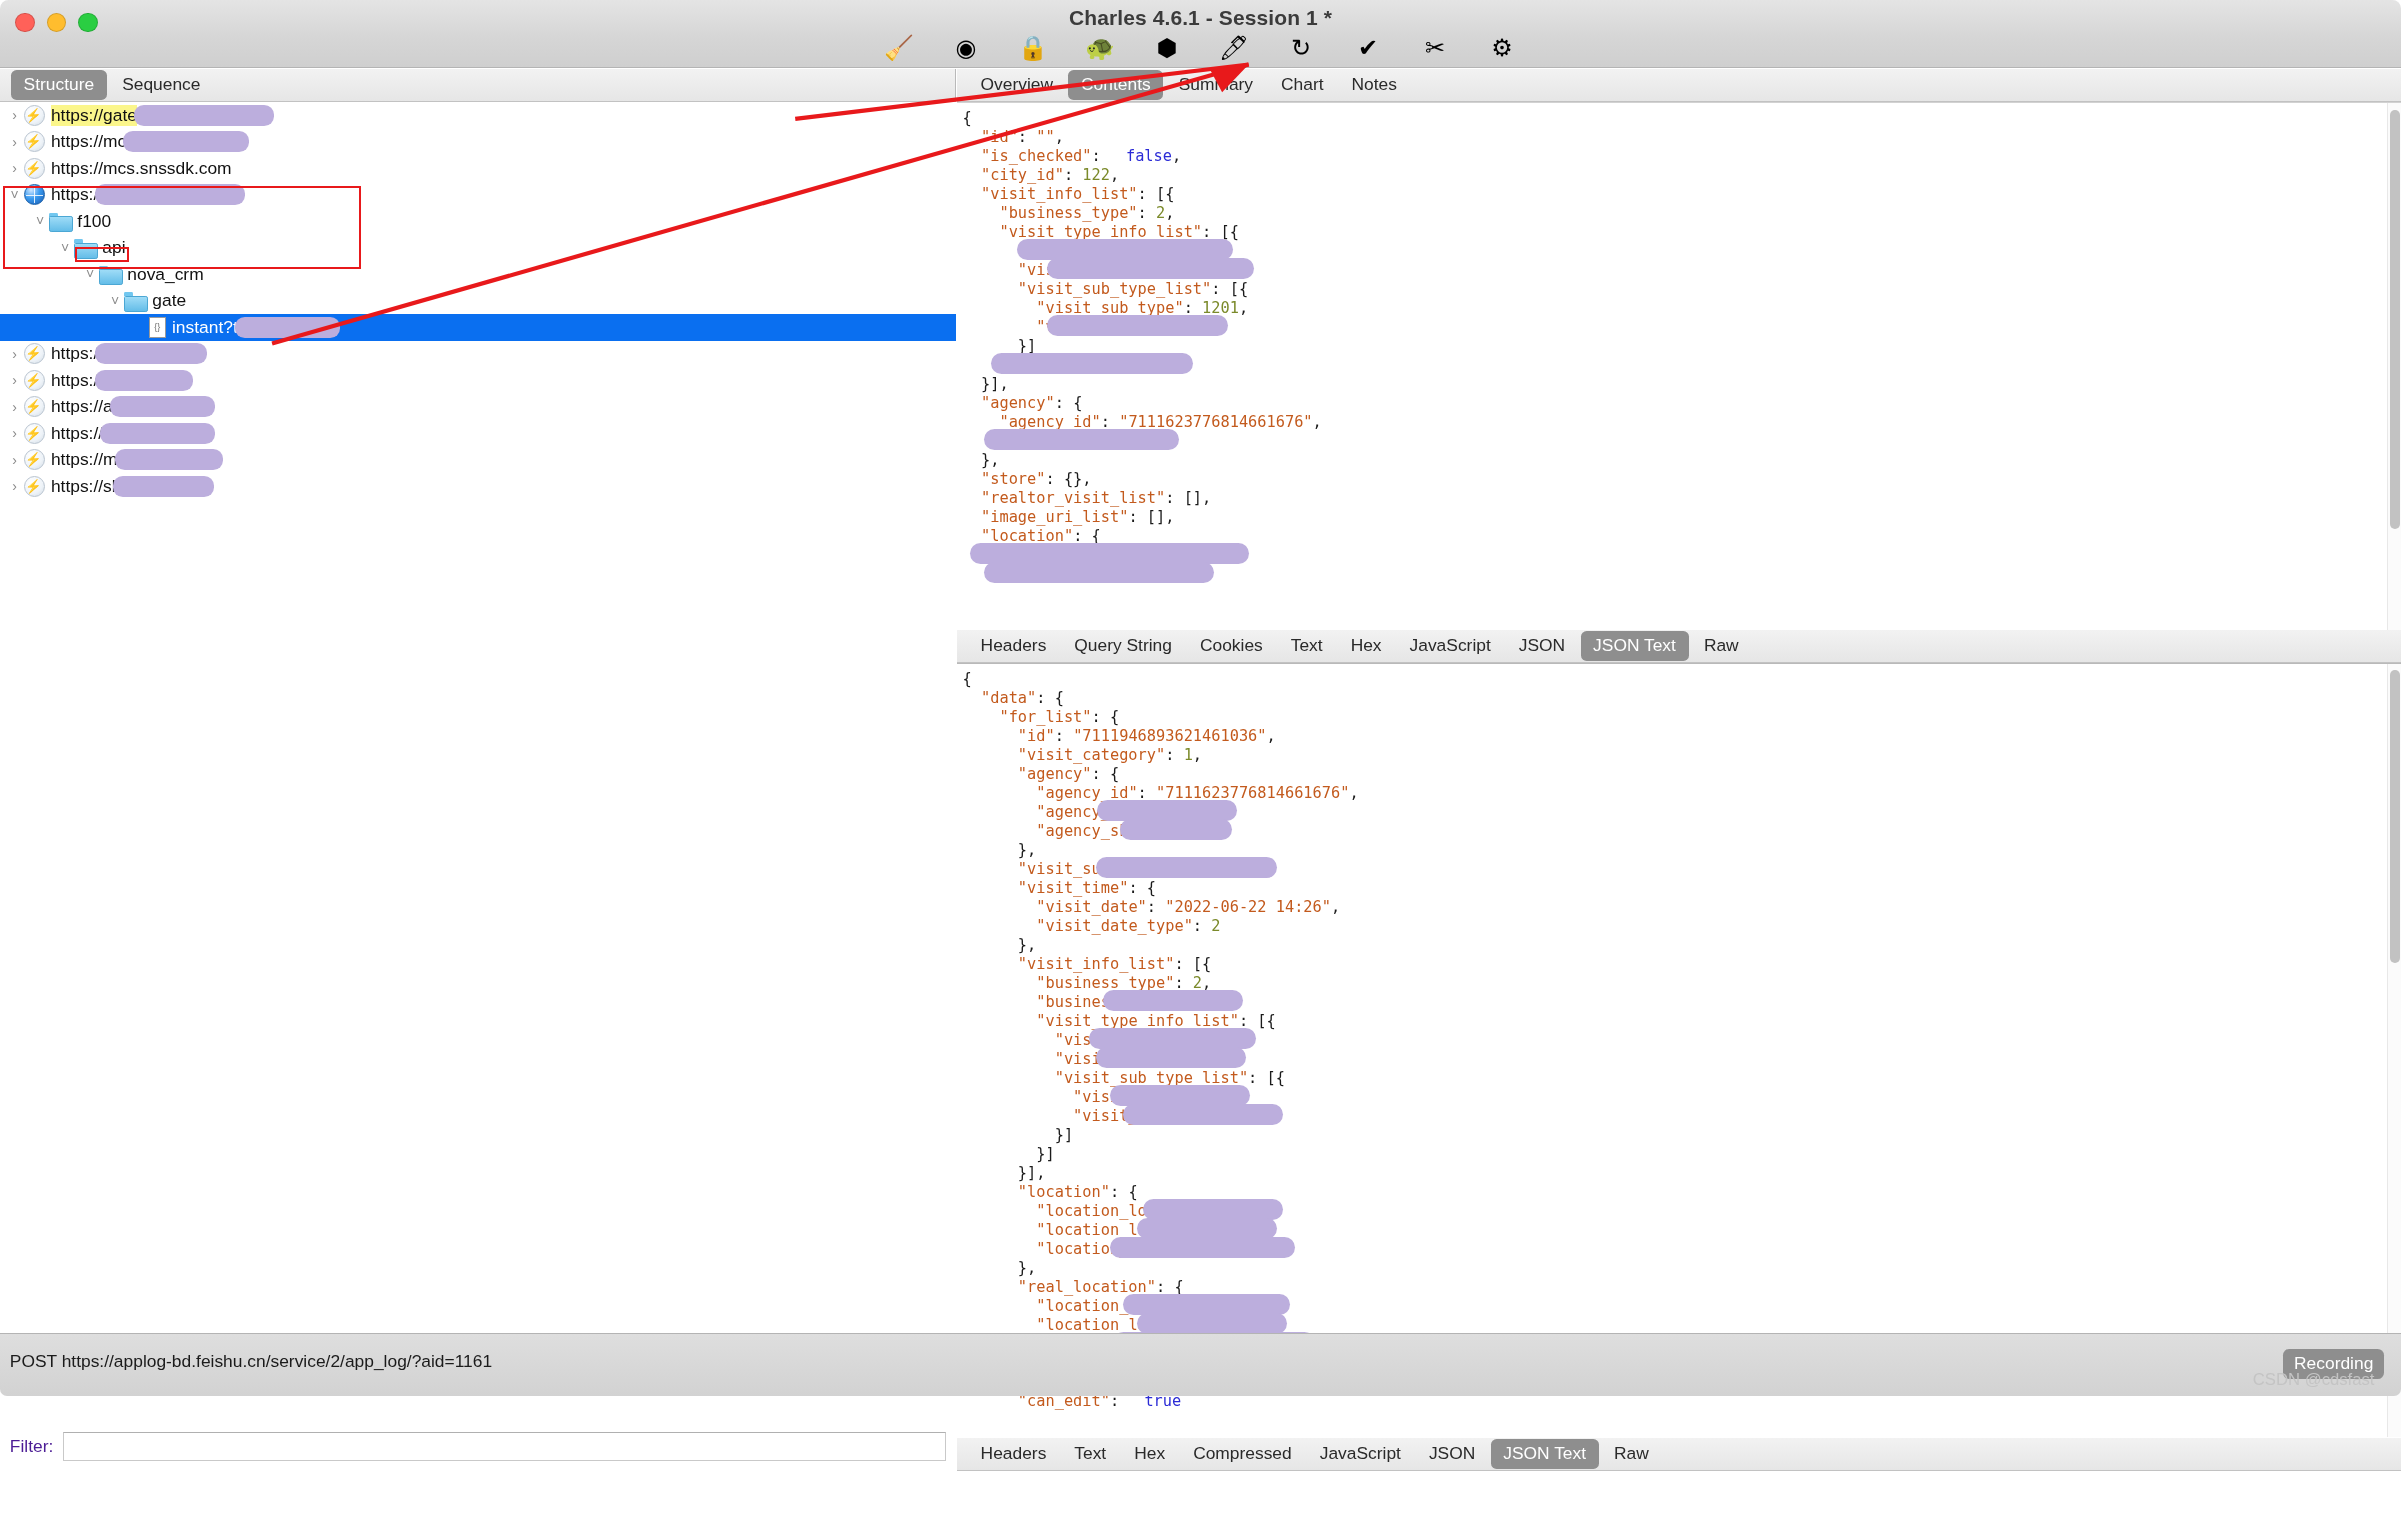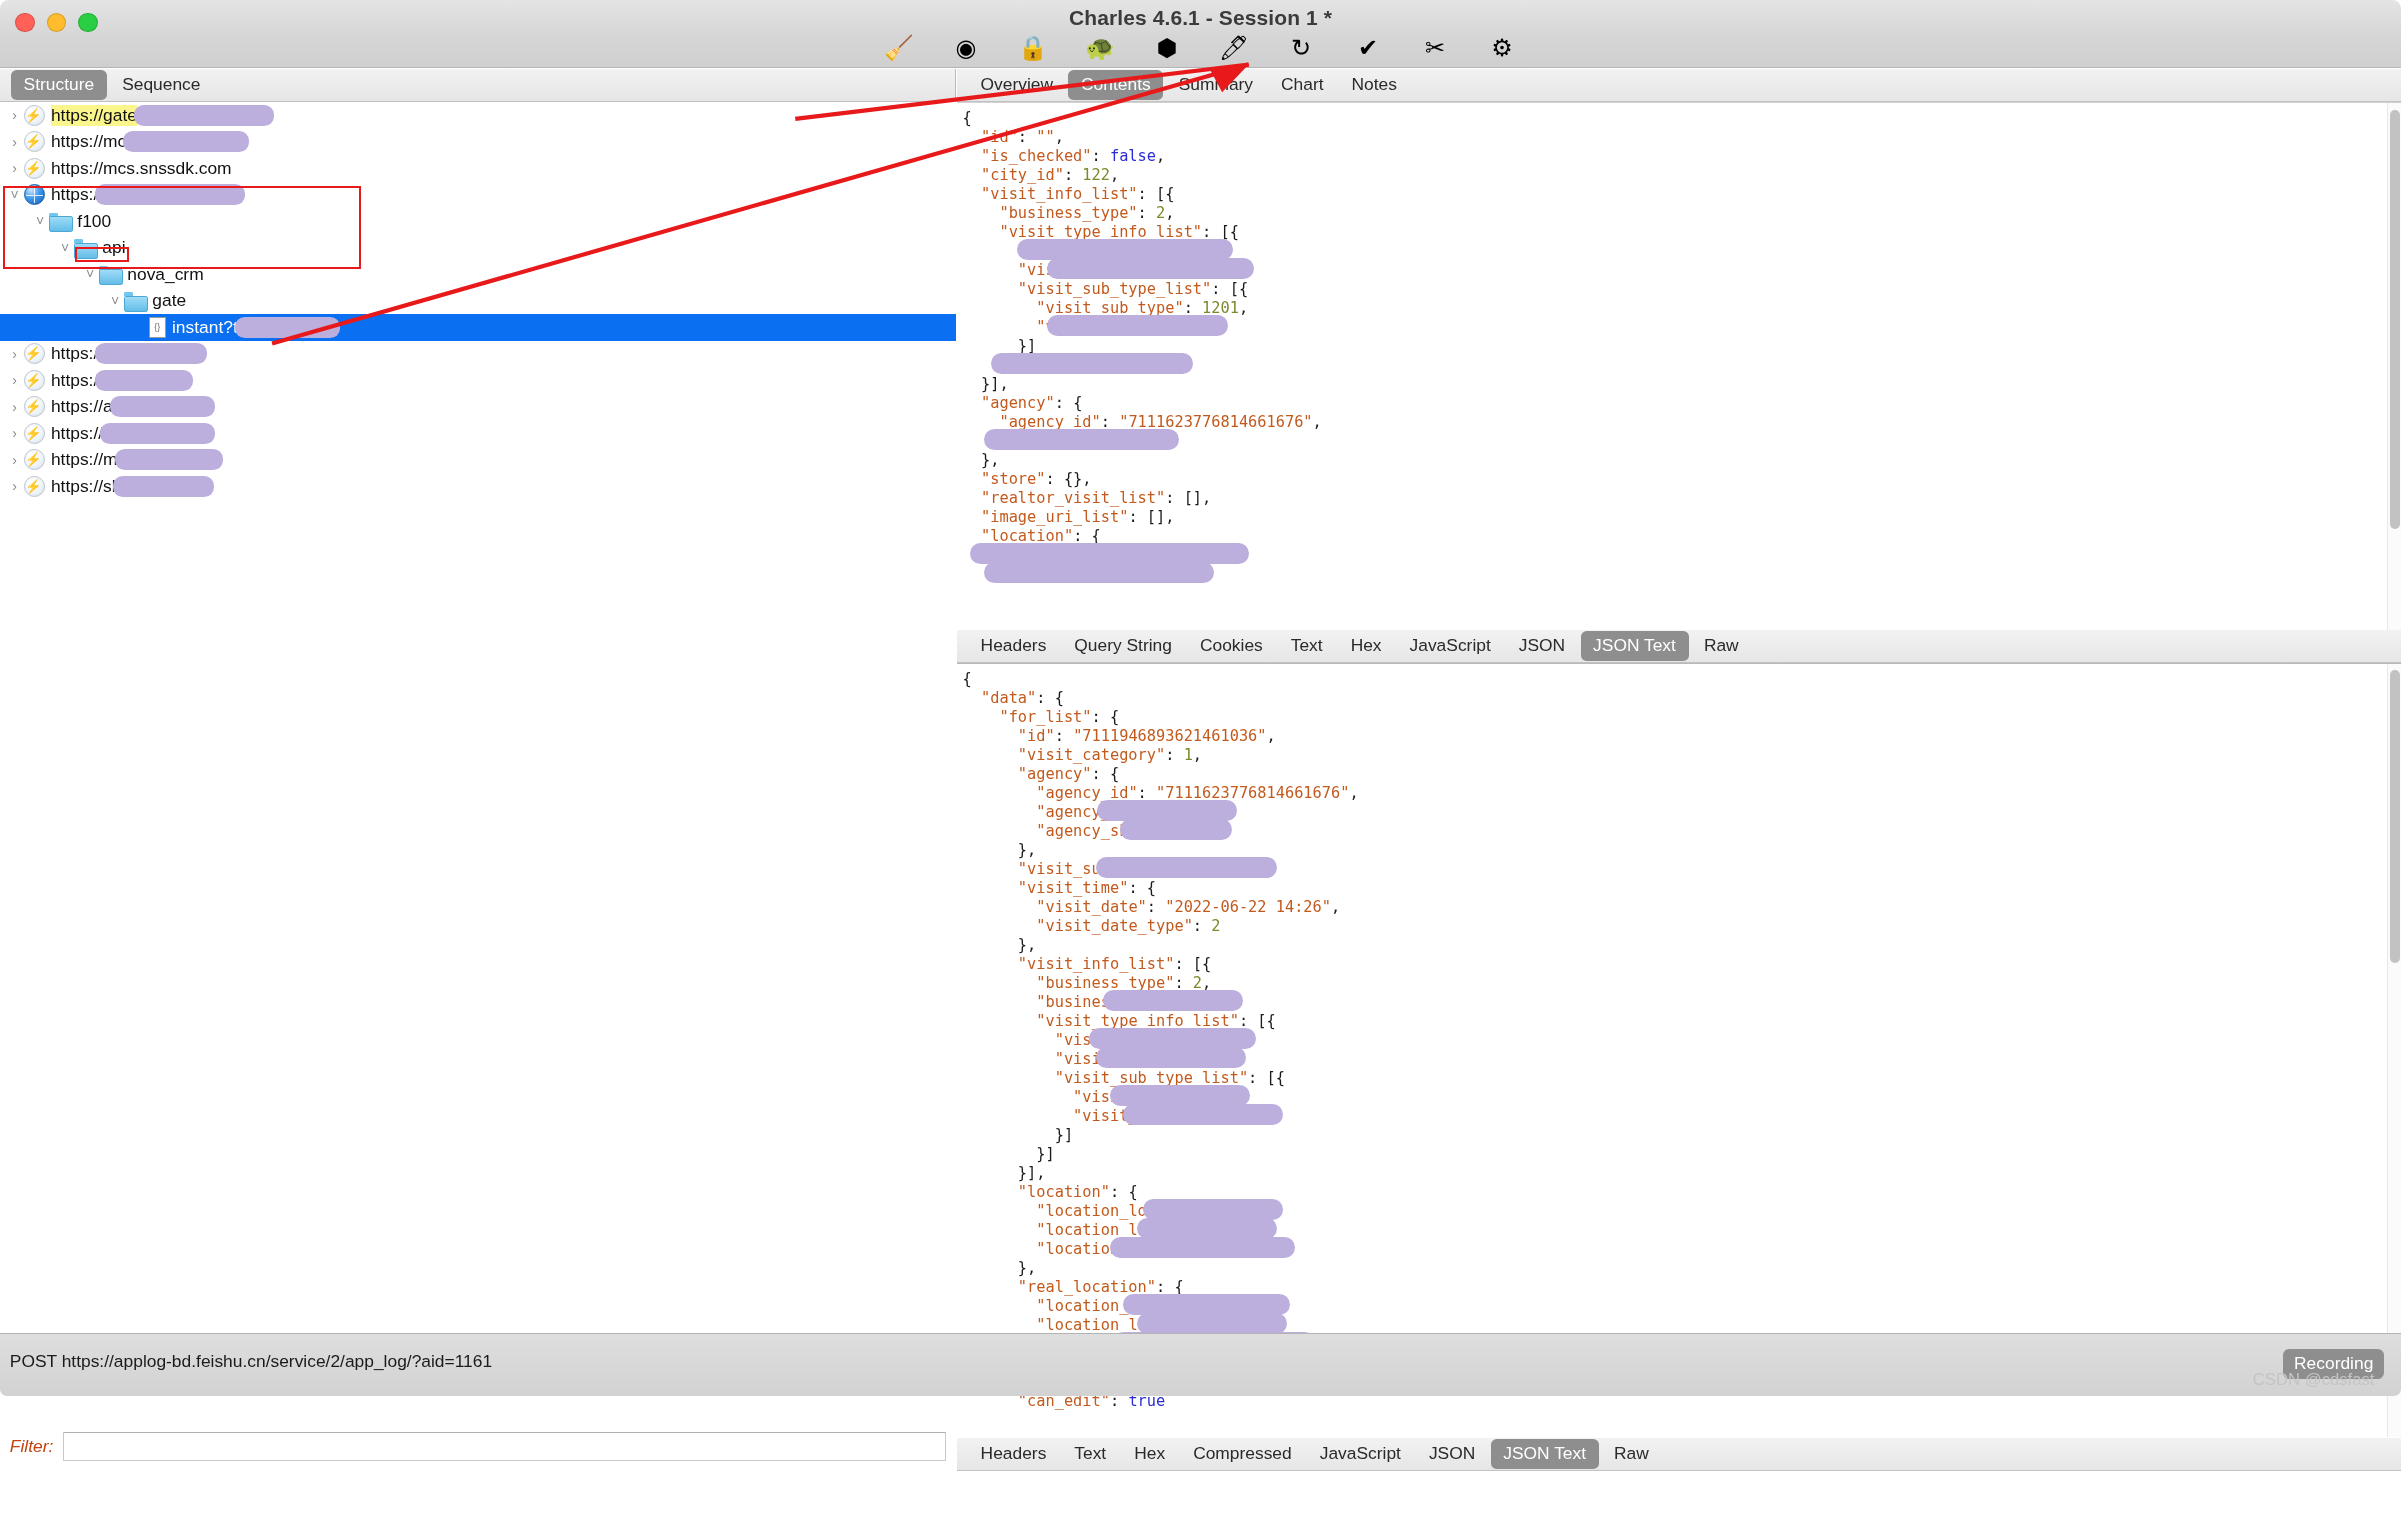--- a/index.html
+++ b/index.html
@@ -110,21 +110,21 @@
   
   #red-box-tree { position: absolute; left: 2.8px; top: 84px; width: 358px; height: 83px;
      border: 2.1px solid #e8191b; pointer-events: none; }
   #red-box-node { position: absolute; left: 75px; top: 145px; width: 54px; height: 15.3px;
      border: 2.1px solid #e8191b; pointer-events: none; }
   #red-arrow { position: absolute; left: 0; top: 0; pointer-events: none; }
 
   
   #filterbar { position: absolute; left: 0; bottom: 0; width: 956px; height: 55px;
      background: #ffffff; display: flex; align-items: center; padding: 0 9.8px; gap: 9.8px; }
-  #filter-label { font-size: 17.4px; color: #c2410c; font-style: italic; }
+  #filter-label { font-size: 17.4px; color: #4c1d95; }
   #filter-input { flex: 1; height: 29px; background: #ffffff;
      border: 0.7px solid #c9c9c9; border-top-color: #b0b0b0; }
 
   
   #resp-pane { position: absolute; left: 0; top: 0; width: 1445px; height: 561px; }
   #mid-tabs  { position: absolute; left: 0; top: 561px; width: 1445px; height: 33px; }
   #req-pane  { position: absolute; left: 0; top: 594px; width: 1445px; height: 774px; }
   #bot-tabs  { position: absolute; left: 0; top: 1369px; width: 1445px; height: 36px; }
 
   .codewrap { position: absolute; left: 0; top: 33px; right: 0; bottom: 0;
@@ -133,21 +133,21 @@
   #req-pane  .codewrap { top: 0; border-top: 0.7px solid #b9b9b9; }
 
   pre.code {
     position: relative;
     font-family: "DejaVu Sans Mono", monospace;
     font-size: 15.3px; line-height: 19px; color: #1b1b1b;
     padding: 5.6px 0 0 5.6px; white-space: pre;
   }
   .k { color: #c35a1d; }   
   .n { color: #7b8a2a; margin-top: 18px; }   
-  .b { color: #2b2bd6; }   
+  .b { color: #2b2bd6; margin-left: 16px; }   
   .p { color: #1b1b1b; }   
 
   
   .vscroll { position: absolute; right: 1.4px; width: 14px;
      background: #fbfbfb; border-left: 0.7px solid #e8e8e8; }
   .vthumb { position: absolute; left: 2.8px; width: 9.8px; background: #c2c2c2; border-radius: 4.9px; }
 
   
   #statusbar { position: absolute; left: 0; bottom: 0; width: 2401px; height: 63px;
      background: linear-gradient(to bottom,#dedede,#d2d2d2); border-top: 0.7px solid #b4b4b4;

